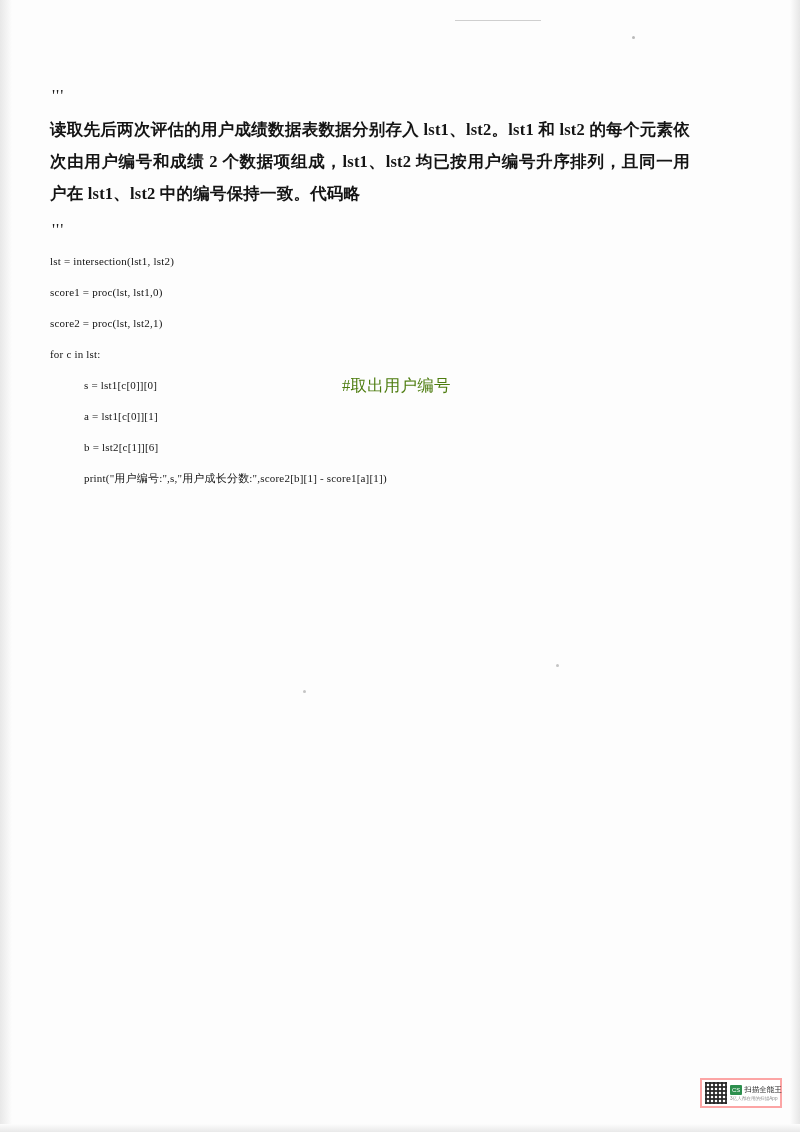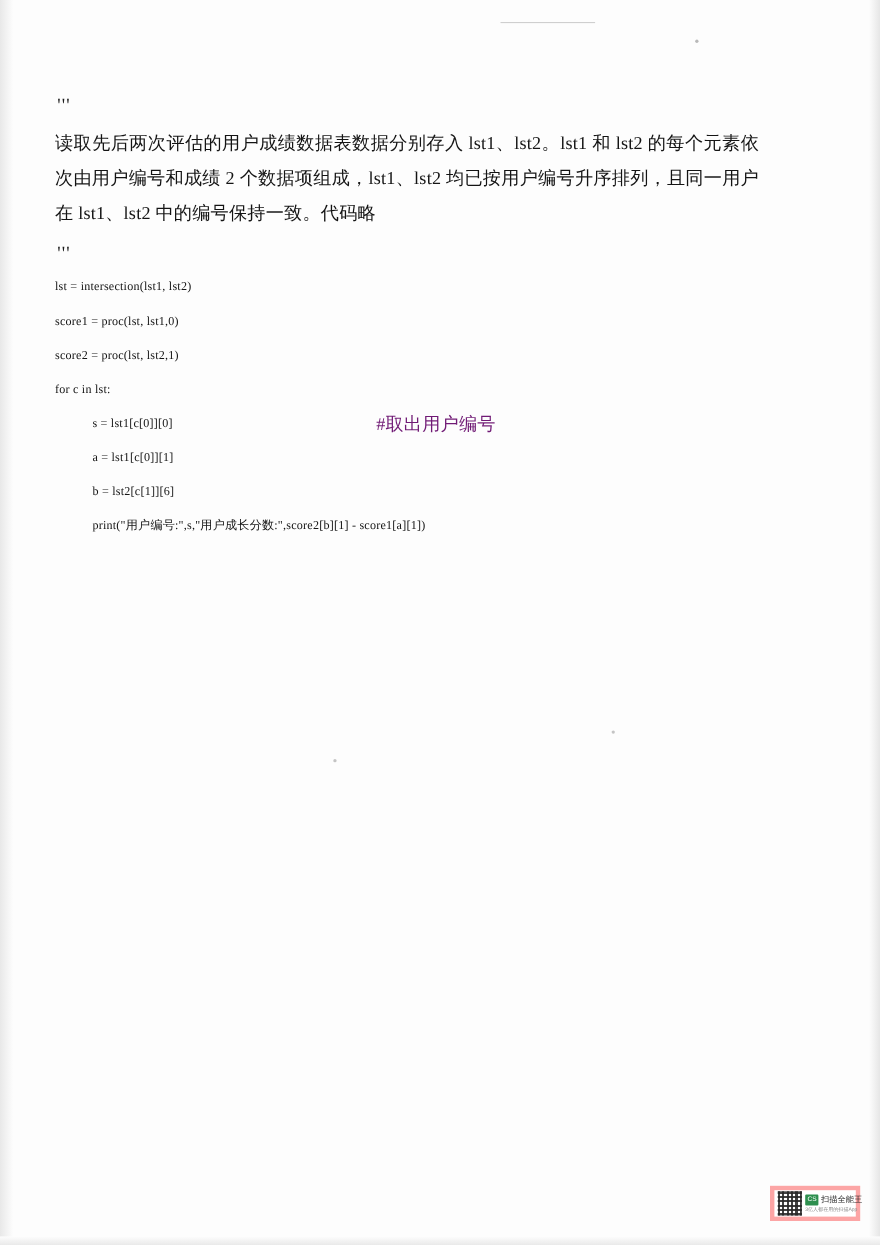--- a/index.html
+++ b/index.html
@@ -83,20 +83,21 @@
 
   .para {
     font-family: "Liberation Serif", serif;
     font-size: 16.5px;
     line-height: 32px;
     text-align: justify;
     margin: 0;
     width: 640px;
     color: #141414;
     letter-spacing: 0.2px;
+    font-weight: bold;
   }
 
   .quote-mark.closing {
     margin-top: 10px;
     margin-bottom: 4px;
   }
 
   .code-block {
     margin-top: 6px;
   }
@@ -116,33 +117,33 @@
     align-items: flex-end;
   }
   .code-row .stmt {
     width: 258px;
     flex: 0 0 258px;
   }
   .code-row .cmt {
     font-family: "Liberation Serif", serif;
     font-size: 16.5px;
     line-height: 31px;
-    color: #701a75;
+    color: #4d7c0f;
     white-space: pre;
     letter-spacing: 0.2px;
   }
 
   
   .stamp {
     position: absolute;
     left: 700px;
     top: 1078px;
     width: 82px;
     height: 30px;
-    border: 4px solid #fca5a5;
+    border: 2px solid #fca5a5;
     background: #ffffff;
     display: flex;
     align-items: center;
     padding: 12px 3px;
     box-sizing: border-box;
   }
   .stamp .qr {
     width: 22px;
     height: 22px;
     flex: 0 0 22px;

